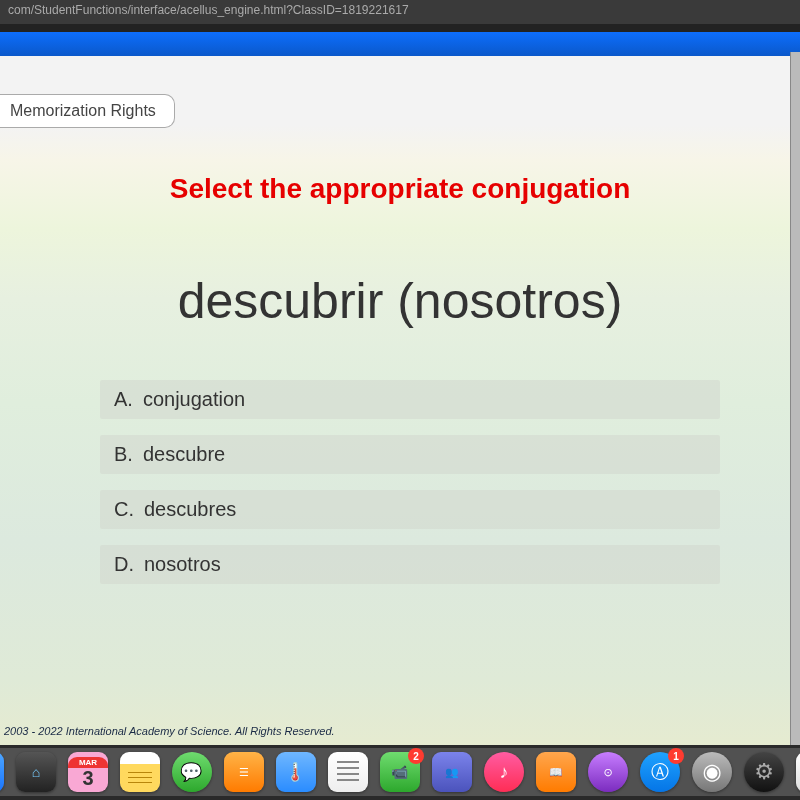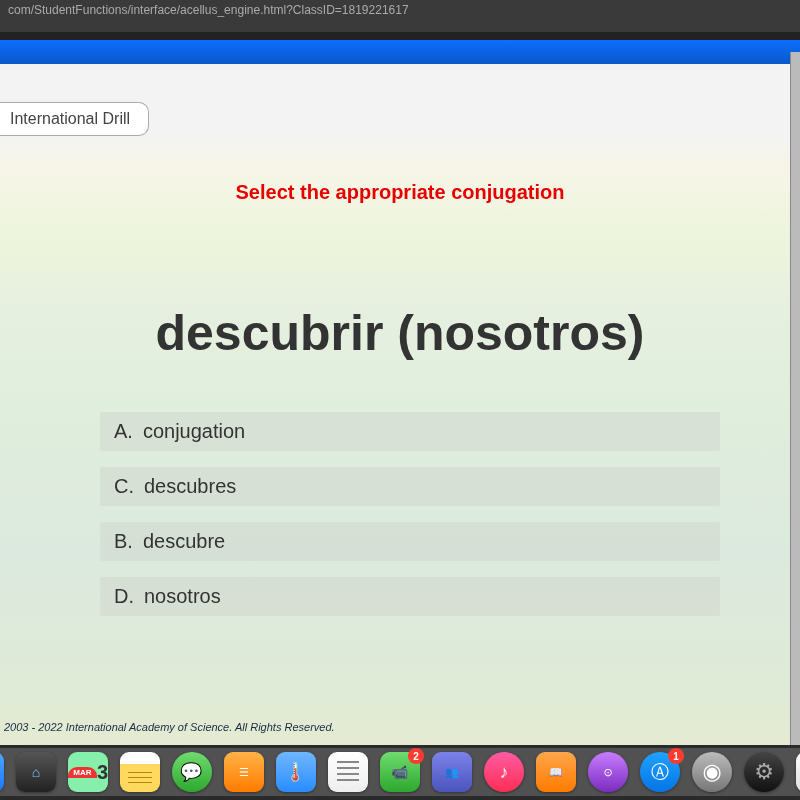--- a/index.html
+++ b/index.html
@@ -9,21 +9,21 @@
       background: #1a1a1a;
       font-family: Arial, Helvetica, sans-serif;
       overflow: hidden;
       position: relative;
     }
     .url-bar {
       background: #3a3a3a;
       color: #aaa;
       font-size: 12px;
       padding: 3px 8px;
-      height: 32px;
+      height: 24px;
       white-space: nowrap;
       overflow: hidden;
     }
     .window-top {
       height: 8px;
       background: #222;
     }
     .blue-bar {
       height: 24px;
       background: linear-gradient(to bottom, #0d6efd, #0a58ca);
@@ -48,50 +48,50 @@
       border-left: none;
       border-radius: 0 10px 10px 0;
       padding: 7px 18px 7px 10px;
       font-size: 16px;
       color: #444;
     }
     .question-prompt {
       text-align: center;
       color: #e60000;
       font-weight: bold;
-      font-size: 20px;
+      font-size: 28px;
       line-height: 1.3;
       margin-top: 75px;
       padding: 0 60px;
     }
     .question-word {
       text-align: center;
       color: #333;
       font-size: 50px;
-      font-weight: 700;
-      margin-top: 99px;
+      font-weight: 400;
+      margin-top: 65px;
     }
     .answers {
       margin: 50px auto 0;
       width: 640px;
       padding-left: 20px;
     }
     .answer {
       background: rgba(210, 215, 205, 0.55);
       padding: 8px 14px;
       margin-bottom: 16px;
       font-size: 20px;
       color: #333;
       cursor: pointer;
       border-radius: 2px;
     }
     .ans-letter { margin-right: 10px; }
     .copyright {
       position: absolute;
-      bottom: 24px;
+      bottom: 12px;
       left: 4px;
       font-size: 11px;
       font-style: italic;
       color: #1a2a45;
     }
     .dock-area {
       position: absolute;
       bottom: 0;
       left: 0;
       right: 0;
@@ -117,21 +117,21 @@
       display: flex;
       align-items: center;
       justify-content: center;
       font-size: 11px;
       color: #fff;
       position: relative;
       box-shadow: 0 1px 3px rgba(0,0,0,0.4);
     }
     .dock-icon.finder { background: linear-gradient(#4da6ff, #1a75ff); }
     .dock-icon.app1 { background: linear-gradient(#555, #222); color: #7cf; font-size: 14px; }
-    .dock-icon.calendar { background: #86efac; color: #e33; flex-direction: row; font-weight: bold; }
+    .dock-icon.calendar { background: #f9a8d4; color: #e33; flex-direction: column; font-weight: bold; }
     .dock-icon.calendar .mar { font-size: 8px; background: #e33; color: #fff; width: 100%; text-align: center; border-radius: 9px 9px 0 0; padding: 1px 0; }
     .dock-icon.calendar .day { color: #333; font-size: 20px; line-height: 1; }
     .dock-icon.notes { background: linear-gradient(#fff 30%, #ffd95e 30%); }
     .dock-icon.messages { background: linear-gradient(#6fdc6f, #2da82d); border-radius: 50%; font-size: 18px; }
     .dock-icon.books { background: linear-gradient(#ffb347, #ff7b00); }
     .dock-icon.weather { background: linear-gradient(#6fb7ff, #2a8cff); font-size: 18px; }
     .dock-icon.contacts { background: linear-gradient(#fff, #eee); }
     .dock-icon.facetime { background: linear-gradient(#6fdc6f, #2da82d); border-radius: 10px; font-size: 14px; }
     .dock-icon.teams { background: linear-gradient(#7b83eb, #4b53bc); }
     .dock-icon.music { background: linear-gradient(#ff5ca2, #ff2d55); border-radius: 50%; font-size: 18px; }
@@ -169,37 +169,37 @@
     }
   </style>
 </head>
 <body>
 
 <div class="url-bar">com/StudentFunctions/interface/acellus_engine.html?ClassID=1819221617</div>
 <div class="window-top"></div>
 <div class="blue-bar"></div>
 
 <div class="content-area">
-  <div class="drill-tab">International Drill</div>
+  <div class="drill-tab">Memorization Rights</div>
 
   <div class="question-prompt">
     <span>Select the appropriate conjugation</span><br>
   </div>
 
   <div class="question-word">descubrir (nosotros)</div>
 
   <div class="answers">
     <div class="answer">
       <span class="ans-letter">A.</span><span>conjugation</span>
     </div>
     <div class="answer">
+      <span class="ans-letter">B.</span><span>descubre</span>
+    </div>
+    <div class="answer">
       <span class="ans-letter">C.</span><span>descubres</span>
-    </div>
-    <div class="answer">
-      <span class="ans-letter">B.</span><span>descubre</span>
     </div>
     <div class="answer">
       <span class="ans-letter">D.</span><span>nosotros</span>
     </div>
   </div>
 
   <div class="copyright">2003 - 2022 International Academy of Science. All Rights Reserved.</div>
 </div>
 
 <div class="right-edge"></div>

